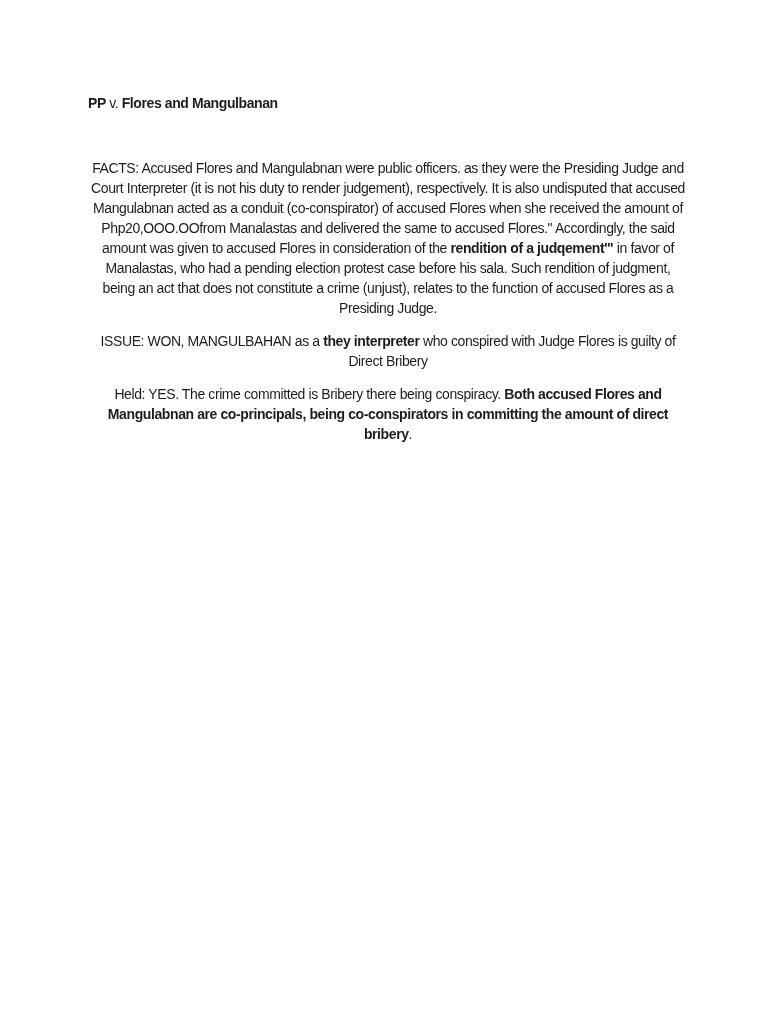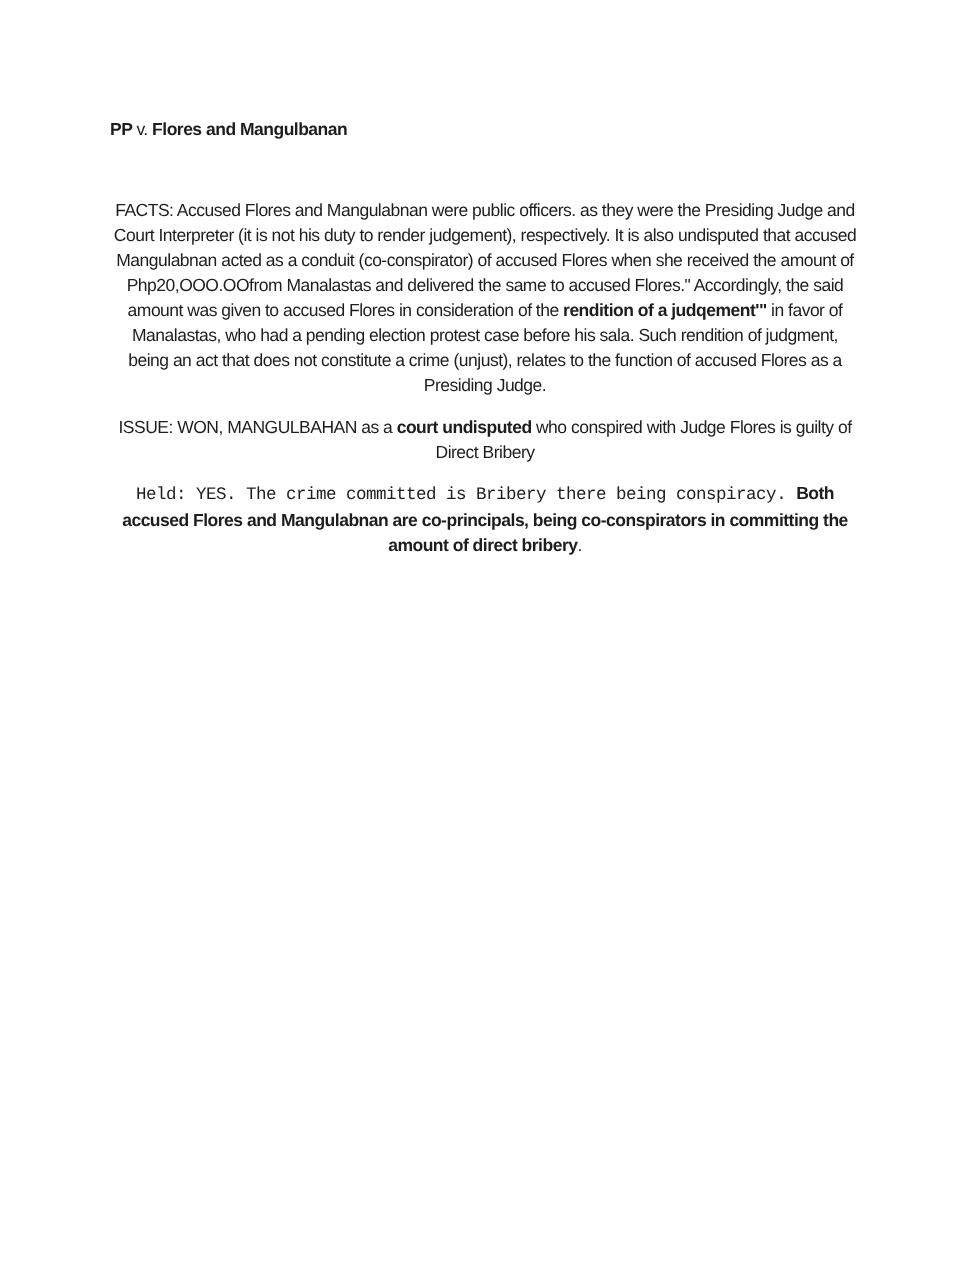--- a/index.html
+++ b/index.html
@@ -38,16 +38,16 @@
   }
   
 </style>
 </head>
 <body>
 
 <div class="page">
   <div class="doc">
     <div class="case-title"><span style="font-weight: 700;">PP </span><span style="font-weight: 400;">v. </span><span style="font-weight: 700;">Flores and Mangulbanan</span></div>
     <p class="para"><span style="font-weight: 400;">FACTS: Accused Flores and Mangulabnan were public officers. as they were the Presiding Judge and Court Interpreter (it is not his duty to render judgement), respectively. It is also undisputed that accused Mangulabnan acted as a conduit (co-conspirator) of accused Flores when she received the amount of Php20,OOO.OOfrom Manalastas and delivered the same to accused Flores." Accordingly, the said amount was given to accused Flores in consideration of the </span><span style="font-weight: 700;">rendition of a judqement'"</span><span style="font-weight: 400;"> in favor of Manalastas, who had a pending election protest case before his sala. Such rendition of judgment, being an act that does not constitute a crime (unjust), relates to the function of accused Flores as a Presiding Judge.</span></p>
-    <p class="para"><span style="font-weight: 400; margin-top: 24px;">ISSUE: WON, MANGULBAHAN as a </span><span style="font-weight: 700;">court undisputed</span><span style="font-weight: 400;"> who conspired with Judge Flores is guilty of Direct Bribery</span></p>
-    <p class="para"><span style="font-weight: 400; font-family: Liberation Mono, monospace;">Held: YES. The crime committed is Bribery there being conspiracy. </span><span style="font-weight: 700;">Both accused Flores and Mangulabnan are co-principals, being co-conspirators in committing the amount of direct bribery</span><span style="font-weight: 400;">.</span></p>
+    <p class="para"><span style="font-weight: 400; margin-top: 24px;">ISSUE: WON, MANGULBAHAN as a </span><span style="font-weight: 700;">they interpreter</span><span style="font-weight: 400;"> who conspired with Judge Flores is guilty of Direct Bribery</span></p>
+    <p class="para"><span style="font-weight: 400;">Held: YES. The crime committed is Bribery there being conspiracy. </span><span style="font-weight: 700;">Both accused Flores and Mangulabnan are co-principals, being co-conspirators in committing the amount of direct bribery</span><span style="font-weight: 400;">.</span></p>
   </div>
 </div>
 
 </body></html>

